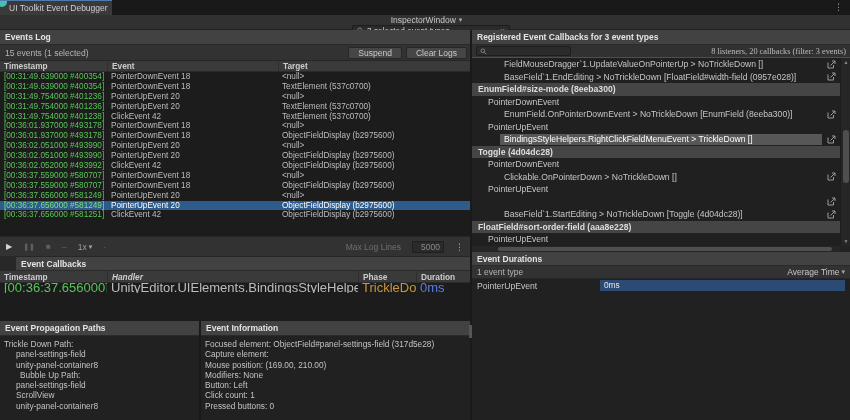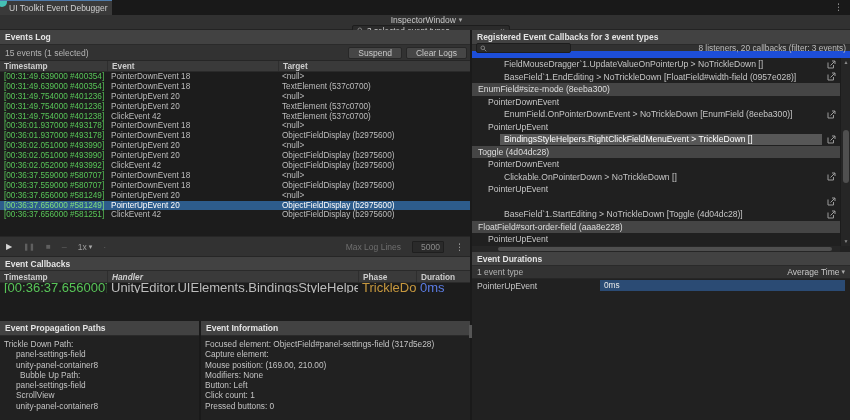--- a/index.html
+++ b/index.html
@@ -81,30 +81,30 @@
   .ec-d { flex:1; color:#5b7ce3; }
   
   .pcontent { position:absolute; background:#212121; overflow:hidden; padding-top:3px; }
   .pline { height:10.3px; line-height:10.3px; font-size:8.3px; color:#c3c3c3; white-space:nowrap;
            overflow:hidden; padding-left:4px; }
   .vline { position:absolute; background:#1a1a1a; }
   .split-handle { position:absolute; left:469px; top:325px; width:4px; height:13px; background:#565656; }
   
   .rpanel { position:absolute; left:472px; top:45px; width:378px; height:375px; background:#222222; }
   .search-row { position:absolute; left:0; top:0; width:378px; height:13px; background:#313131;
-                display:flex; align-items:center; padding:0 4px; border-bottom:7px solid #1d4ed8; }
+                display:flex; align-items:center; padding:0 4px; border-bottom:1px solid #1d4ed8;font-family:Liberation Serif, serif; }
   .mini-search { width:95px; height:10px; background:#2b2b2b; border:1px solid #1d1d1d;
                  border-radius:2px; display:flex; align-items:center; padding:0 3px; }
   .summary { margin-left:auto; font-size:8.3px; color:#bdbdbd; white-space:nowrap; }
   .cb-list { position:absolute; left:0; top:13px; width:368px; height:188px; background:#202020;
              overflow:hidden; }
   .cb-row { height:12.5px; display:flex; align-items:center; font-size:8.6px; color:#c6c6c6;
             line-height:12.5px; }
   .cb-row .txt { white-space:nowrap; overflow:hidden; }
-  .cb-row.element { background:#454545; color:#dedede; padding-left:6px; }
+  .cb-row.element { background:#454545; color:#dedede; padding-left:6px;font-weight:bold; }
   .cb-row.event { padding-left:16px; }
   .cb-row.callback { padding-left:32px; }
   .cb-row.callback .linkicon { margin-left:auto; margin-right:4px; display:flex; align-items:center; }
   .cb-row.callback.sel { padding-left:28px; }
   .cb-row.callback.sel .txt { background:#575757; color:#ffffff; flex:1; padding:0 4px;
                               margin-right:5px; height:11px; line-height:11px; }
   .vscroll { position:absolute; right:0; top:13px; width:10px; height:188px; background:#262626;
              border-left:1px solid #1c1c1c; }
   .varrow { position:absolute; left:0; width:10px; height:9px; color:#8a8a8a; font-size:5px;
             text-align:center; line-height:9px; }
@@ -260,21 +260,21 @@
     <span class="speed">
       <span>1x</span>
       <span class="caret">▾</span>
     </span>
     <span class="dim">·</span>
     <span class="mll-label">Max Log Lines</span>
     <span class="mll-box">5000</span>
     <span class="pb-kebab">⋮</span>
   </div>
 
-  <div class="section-header" style="left:0;top:257px;width:470px;height:14px;">
+  <div class="section-header" style="left:16px;top:257px;width:470px;height:14px;">
     <span>Event Callbacks</span>
   </div>
   <div class="colhead" style="left:0;top:271px;width:470px;height:12px;">
     <span class="w2-ts">Timestamp</span>
     <span class="w2-h ch-sep">Handler</span>
     <span class="w2-p ch-sep">Phase</span>
     <span class="w2-d ch-sep">Duration</span>
   </div>
   <div class="ec-body">
     <div class="ec-row">

